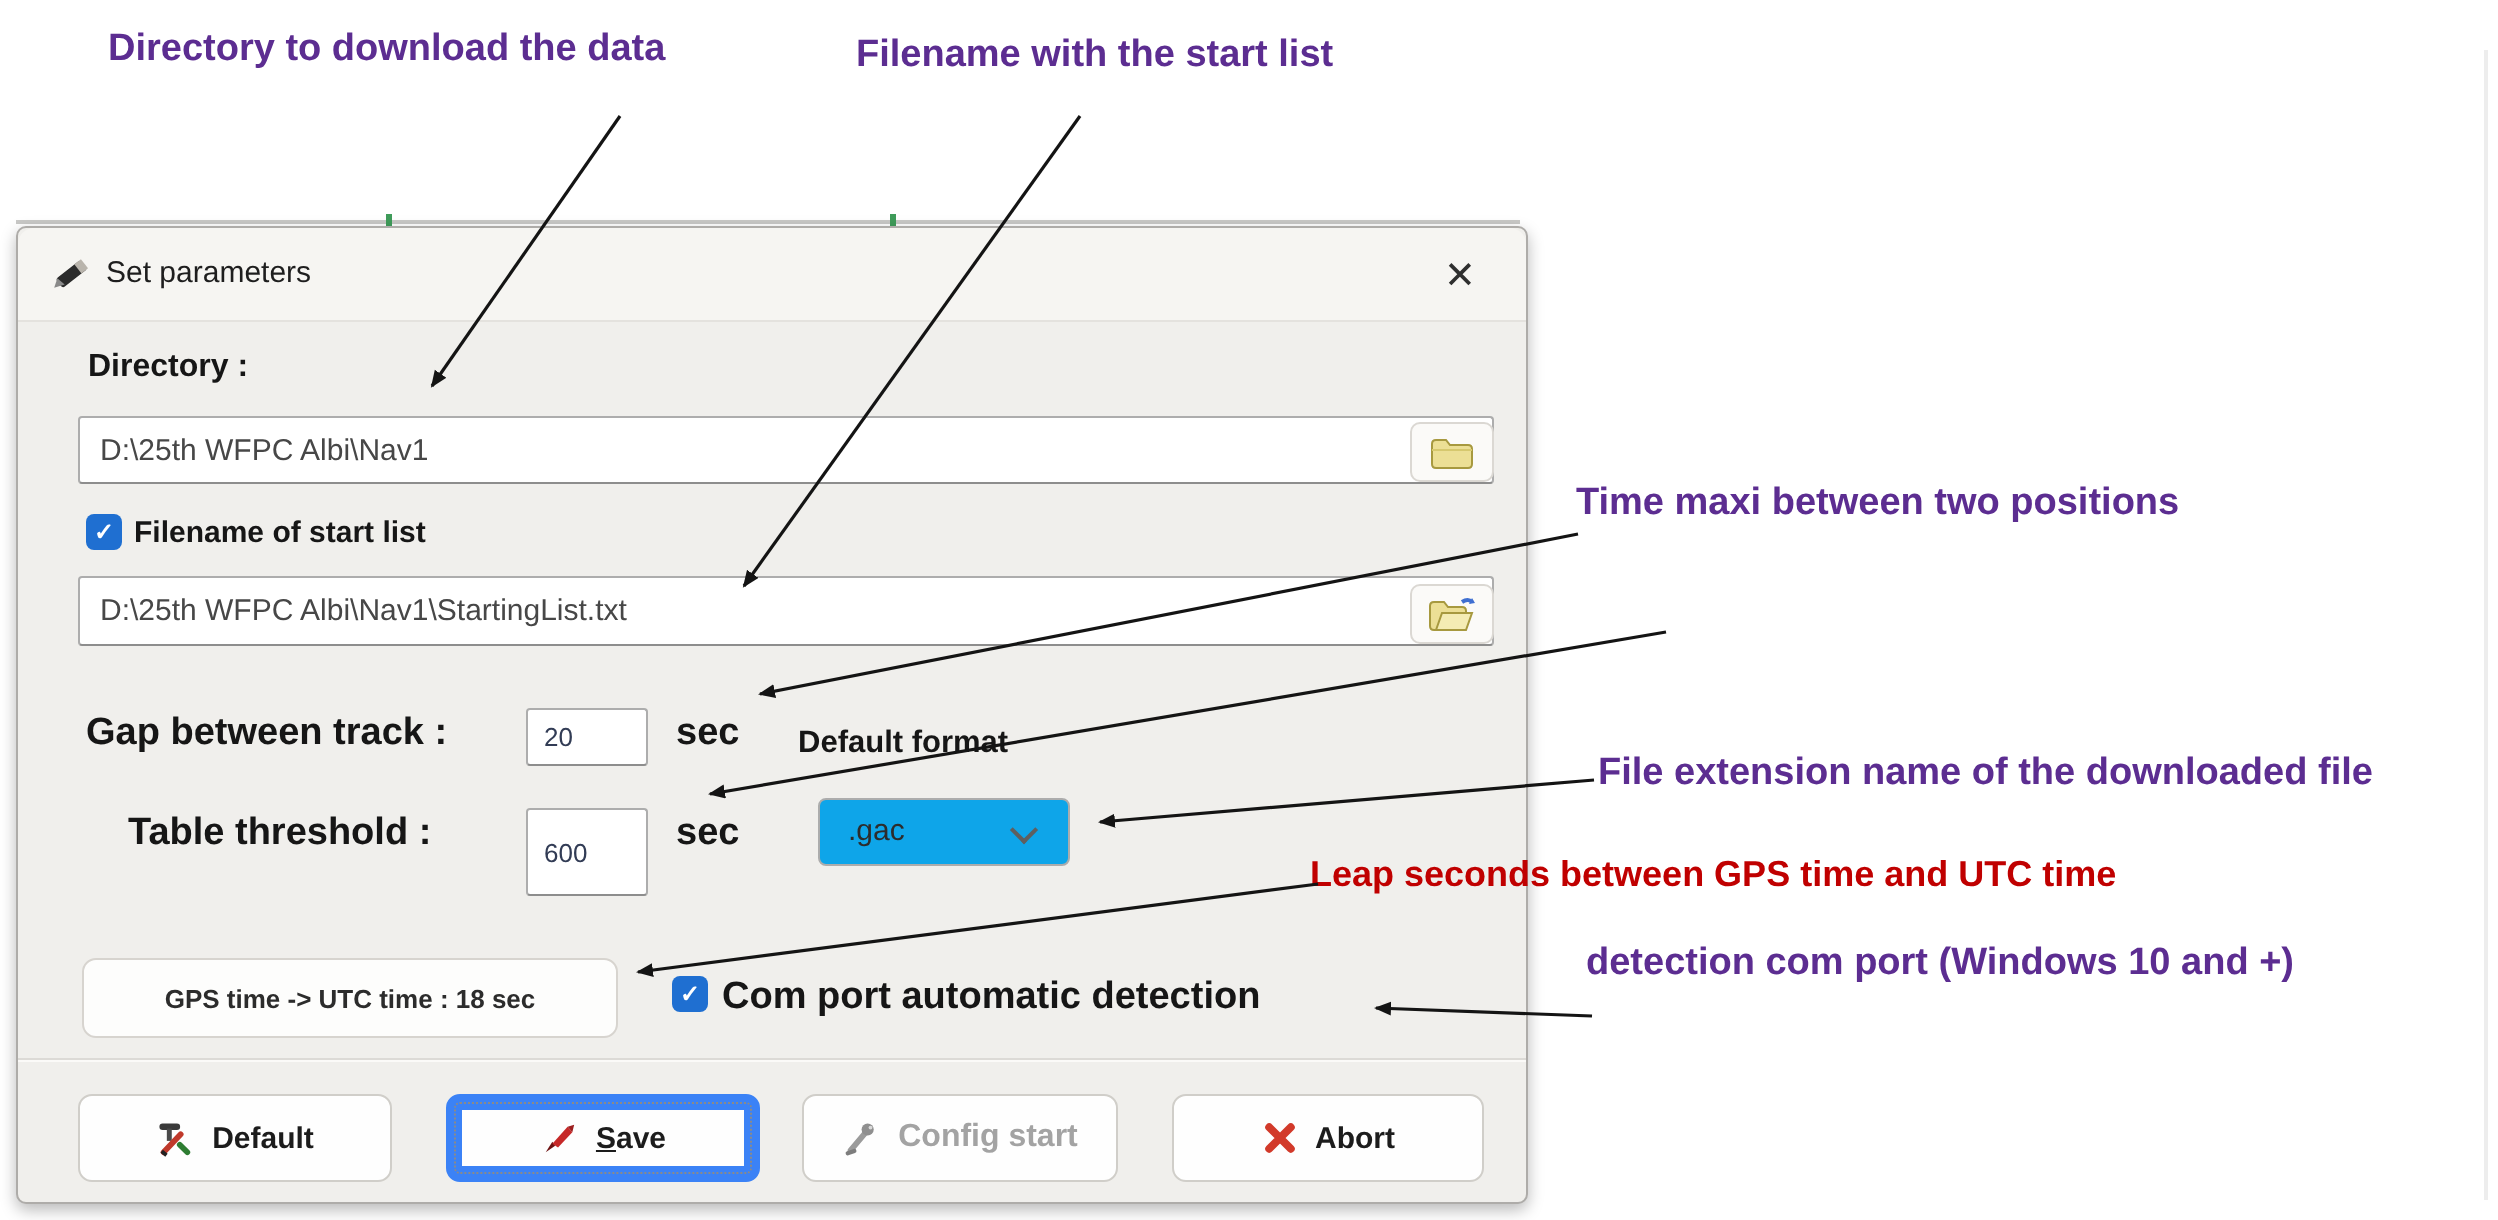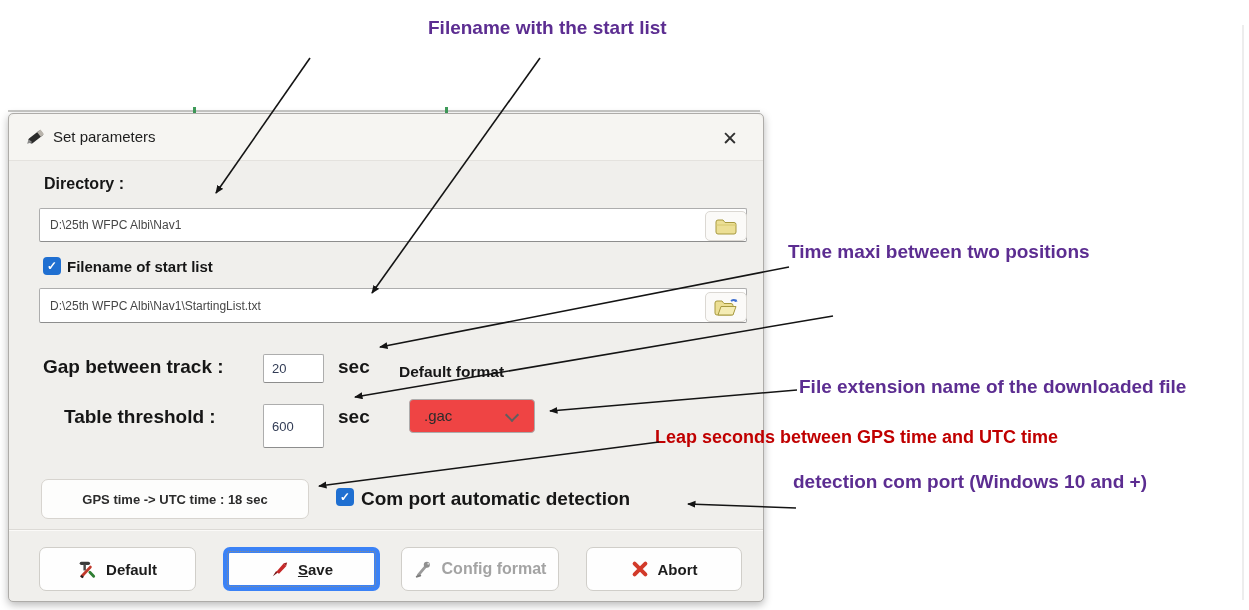--- a/index.html
+++ b/index.html
@@ -24,54 +24,54 @@
 
   
   .lbl{position:absolute;font-weight:bold;color:#161616;}
   .lbl-16{font-size:16px;}
   .lbl-15{font-size:15px;}
   .lbl-18{font-size:19px;}
 
   
   .path-field{position:absolute;left:30px;width:708px;height:34px;background:#ffffff;
               border:1px solid #adadad;border-bottom-color:#8d8d8d;border-radius:2px;
-              font-family:"Liberation Sans",sans-serif;font-size:12px;color:#474747;
+              font-family:"Liberation Sans",sans-serif;font-size:15px;color:#474747;
               padding:0 48px 0 10px;box-sizing:border-box;}
   .num-field{position:absolute;width:61px;height:29px;background:#ffffff;
              border:1px solid #adadad;border-bottom-color:#8d8d8d;border-radius:2px;
              font-family:"Liberation Sans",sans-serif;font-size:13px;color:#323c55;
              text-align:left;padding:0 8px;box-sizing:border-box;}
   .field-btn{position:absolute;width:40px;height:28px;background:#fbfaf8;border:1px solid #dbd8d3;
              border-radius:5px;display:flex;align-items:center;justify-content:center;}
 
   
   .cbx{position:absolute;width:18px;height:18px;background:#1f6fd1;border-radius:4px;
        display:flex;align-items:center;justify-content:center;color:#fff;font-size:12px;font-weight:bold;}
 
   
-  .dropdown{position:absolute;left:400px;top:285px;width:126px;height:34px;background:#ef4444;
+  .dropdown{position:absolute;left:400px;top:285px;width:126px;height:34px;background:#0ea5e9;
             border:1px solid #acacac;border-radius:4px;box-sizing:border-box;}
   .dropdown .val{position:absolute;left:14px;top:7px;font-size:15px;color:#2c2c2c;}
   .chevron{position:absolute;right:17px;top:10px;width:8px;height:8px;
            border-right:2px solid #5f5f5f;border-bottom:2px solid #5f5f5f;transform:rotate(45deg);}
 
   
   .gps-btn{position:absolute;left:32px;top:365px;width:266px;height:38px;background:#fdfdfc;
            border:1px solid #d7d4cf;border-radius:7px;display:flex;align-items:center;justify-content:center;
            font-size:13px;font-weight:bold;color:#2c2c2c;}
 
   .separator{position:absolute;left:0px;top:415px;width:754px;height:1px;background:#dcdad6;
              box-shadow:0 1px 0 #fbfaf8;}
 
   
   .foot-btn{position:absolute;top:433px;height:44px;background:#fefefe;border:1px solid #d0cec9;
             border-radius:7px;display:flex;align-items:center;justify-content:center;gap:9px;
             font-size:15px;font-weight:bold;color:#1c1c1c;box-sizing:border-box;}
   .foot-btn svg{flex:0 0 auto;}
-  .btn-save{border:6px solid #3b82f6;outline:1px dotted #8a8a8a;outline-offset:-5px;}
+  .btn-save{border:8px solid #3b82f6;outline:1px dotted #8a8a8a;outline-offset:-5px;}
   .btn-config{color:#a3a3a3;}
 
   
   .note{position:absolute;font-weight:bold;font-size:19px;color:#5c2d91;white-space:nowrap;}
   .note-red{color:#c00000;}
   .note-two-line{line-height:26px;}
 
   #arrows{position:absolute;left:0;top:0;width:1249px;height:610px;pointer-events:none;}
 </style>
 </head>
@@ -164,32 +164,33 @@
       <span><span style="text-decoration:underline;">S</span><span>ave</span></span>
     </div>
 
     <div class="foot-btn btn-config" style="left:392px;width:158px;font-size:16px;">
       <svg width="19" height="19" viewBox="0 0 20 20">
         <path d="M4.5 16 L12.5 6.5" stroke="#9b9b9b" stroke-width="3" stroke-linecap="round"></path>
         <circle cx="13.5" cy="5" r="3.2" fill="#8f8f8f"></circle>
         <path d="M3 17.5 l3.5 -1.2" stroke="#7d7d7d" stroke-width="2.2" stroke-linecap="round"></path>
         <circle cx="15" cy="4" r="1" fill="#d9d9d9"></circle>
       </svg>
-      <span>Config format</span>
+      <span>Config start</span>
     </div>
 
     <div class="foot-btn" style="left:577px;width:156px;">
       <svg width="18" height="18" viewBox="0 0 20 20">
         <path d="M4 4 L16 16 M16 4 L4 16" stroke="#d23a2a" stroke-width="4.4" stroke-linecap="round"></path>
       </svg>
       <span>Abort</span>
     </div>
 
   </div>
 
+  <div class="note" style="left:54px;top:14px;">Directory to download the data</div>
   <div class="note" style="left:428px;top:17px;">Filename with the start list</div>
   <div class="note" style="left:788px;top:241px;">Time maxi between two positions</div>
   <div class="note" style="left:799px;top:376px;">File extension name of the downloaded file</div>
   <div class="note note-red" style="left:655px;top:427px;font-size:18px;">Leap seconds between GPS time and UTC time</div>
   <div class="note note-two-line" style="left:793px;top:469px;">
     <div>detection com port (Windows 10 and +)</div>
   </div>
 
   <svg id="arrows" viewBox="0 0 1249 610">
     <defs>

